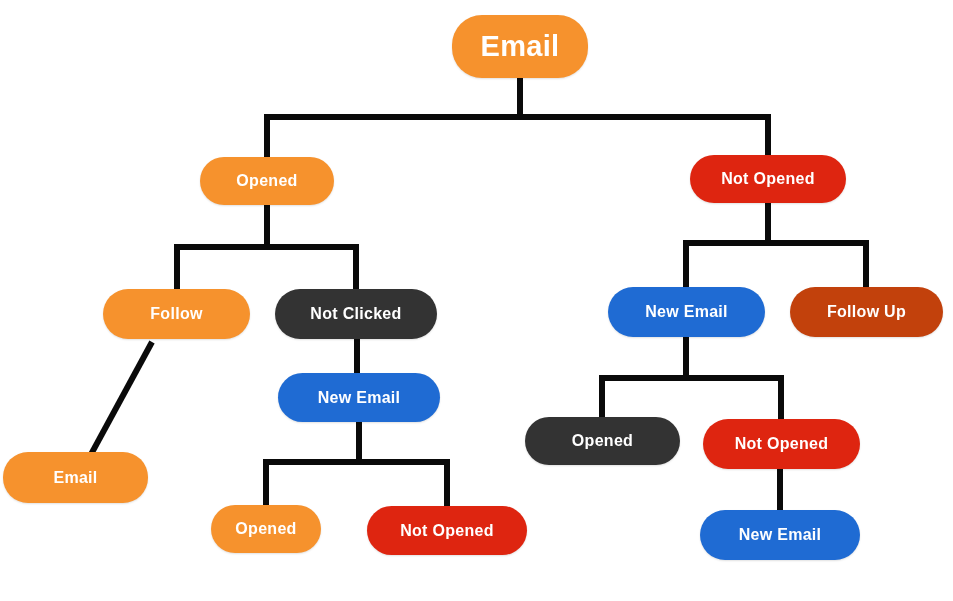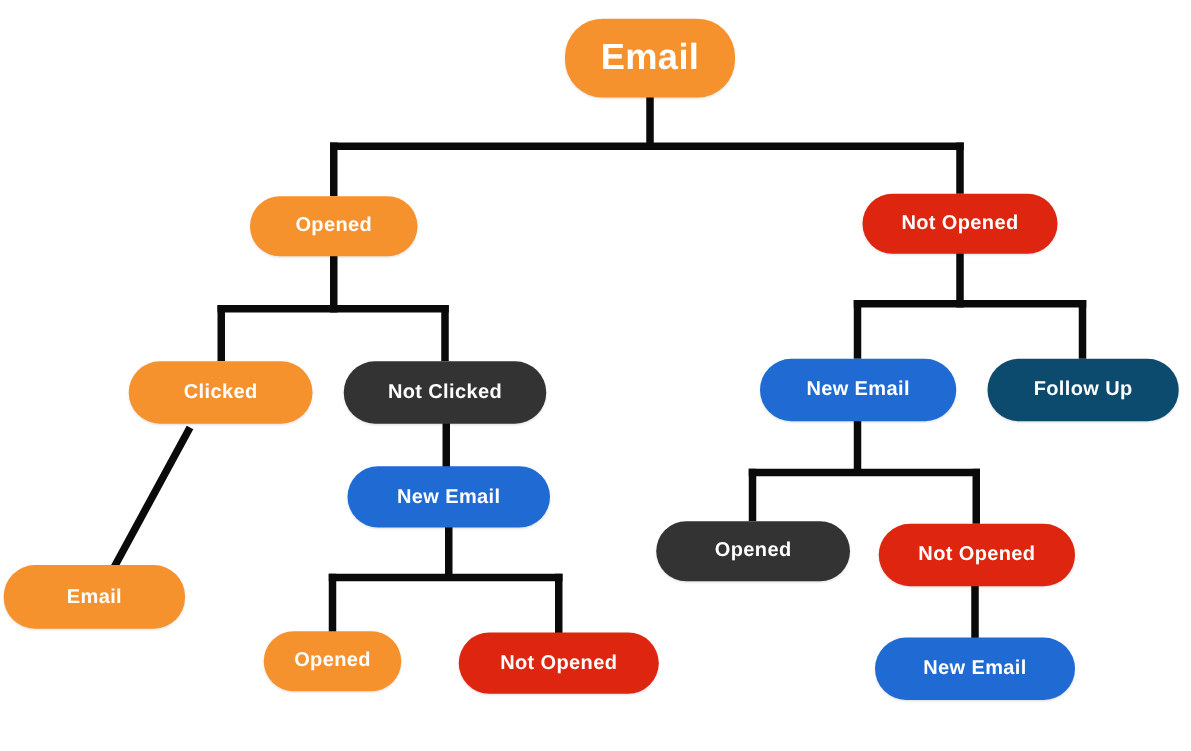--- a/index.html
+++ b/index.html
@@ -68,30 +68,30 @@
   <div class="line" style="left: 599px; top: 375px; width: 185px; height: 6px; background-color: rgb(10, 10, 10);"></div>
   <div class="line" style="left: 599px; top: 375px; width: 6px; height: 42px; background-color: rgb(10, 10, 10);"></div>
   <div class="line" style="left: 778px; top: 375px; width: 6px; height: 44px; background-color: rgb(10, 10, 10);"></div>
   <div class="line" style="left: 777px; top: 468px; width: 6px; height: 43px; background-color: rgb(10, 10, 10);"></div>
 
   <div class="node root" style="left: 452px; top: 15px; width: 136px; height: 63px; background-color: rgb(246, 146, 45);">Email</div>
 
   <div class="node" style="left: 200px; top: 157px; width: 134px; height: 48px; background-color: rgb(246, 146, 45);">Opened</div>
   <div class="node" style="left: 690px; top: 155px; width: 156px; height: 48px; background-color: rgb(222, 37, 16);">Not Opened</div>
 
-  <div class="node" style="left: 103px; top: 289px; width: 147px; height: 50px; background-color: rgb(246, 146, 45);">Clicked</div>
+  <div class="node" style="left: 103px; top: 289px; width: 147px; height: 50px; background-color: rgb(246, 146, 45);">Follow</div>
   <div class="node" style="left: 275px; top: 289px; width: 162px; height: 50px; background-color: rgb(51, 51, 51);">Not Clicked</div>
 
   <div class="node" style="left: 278px; top: 373px; width: 162px; height: 49px; background-color: rgb(31, 107, 211);">New Email</div>
   <div class="node" style="left: 3px; top: 452px; width: 145px; height: 51px; background-color: rgb(246, 146, 45);">Email</div>
 
   <div class="node" style="left: 211px; top: 505px; width: 110px; height: 48px; background-color: rgb(246, 146, 45);">Opened</div>
   <div class="node" style="left: 367px; top: 506px; width: 160px; height: 49px; background-color: rgb(222, 37, 16);">Not Opened</div>
 
   <div class="node" style="left: 608px; top: 287px; width: 157px; height: 50px; background-color: rgb(31, 107, 211);">New Email</div>
-  <div class="node" style="left: 790px; top: 287px; width: 153px; height: 50px; background-color: #0c4a6e;">Follow Up</div>
+  <div class="node" style="left: 790px; top: 287px; width: 153px; height: 50px; background-color: #c2410c;">Follow Up</div>
 
   <div class="node" style="left: 525px; top: 417px; width: 155px; height: 48px; background-color: rgb(51, 51, 51);">Opened</div>
   <div class="node" style="left: 703px; top: 419px; width: 157px; height: 50px; background-color: rgb(222, 37, 16);">Not Opened</div>
 
   <div class="node" style="left: 700px; top: 510px; width: 160px; height: 50px; background-color: rgb(31, 107, 211);">New Email</div>
 
 </div>
 
 </body></html>

